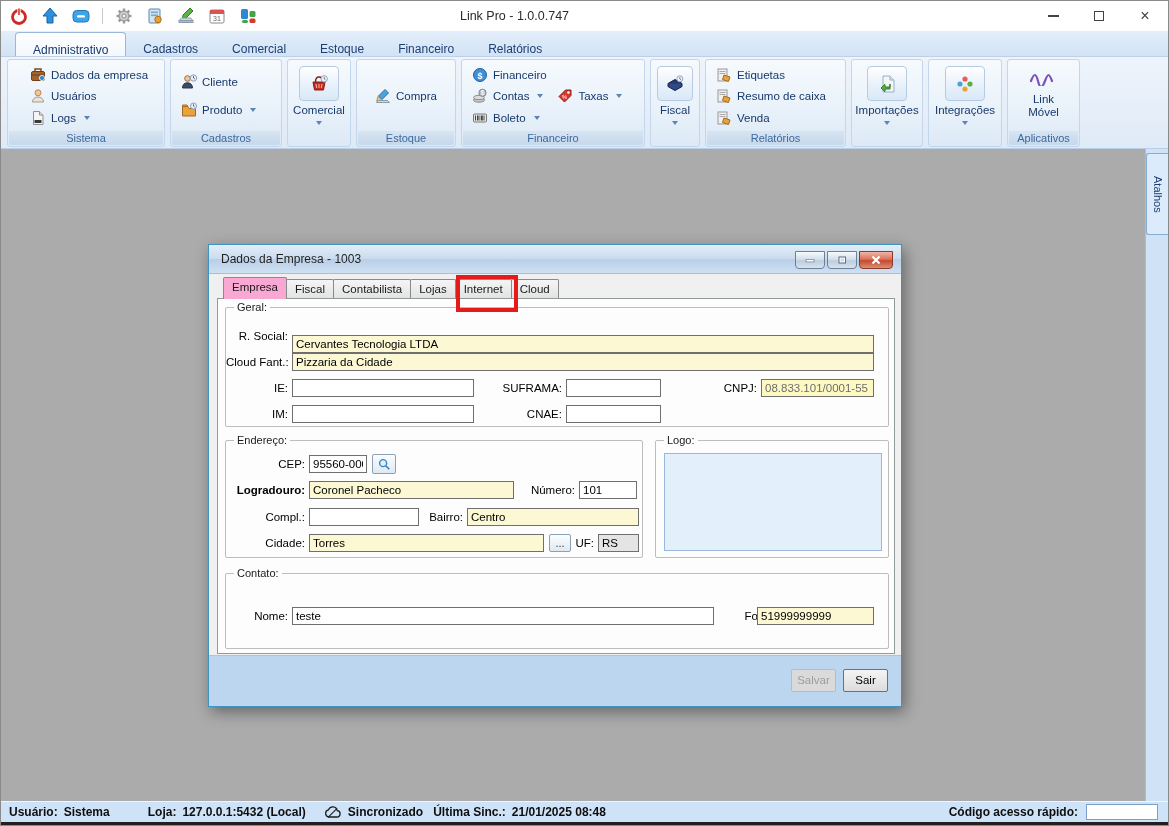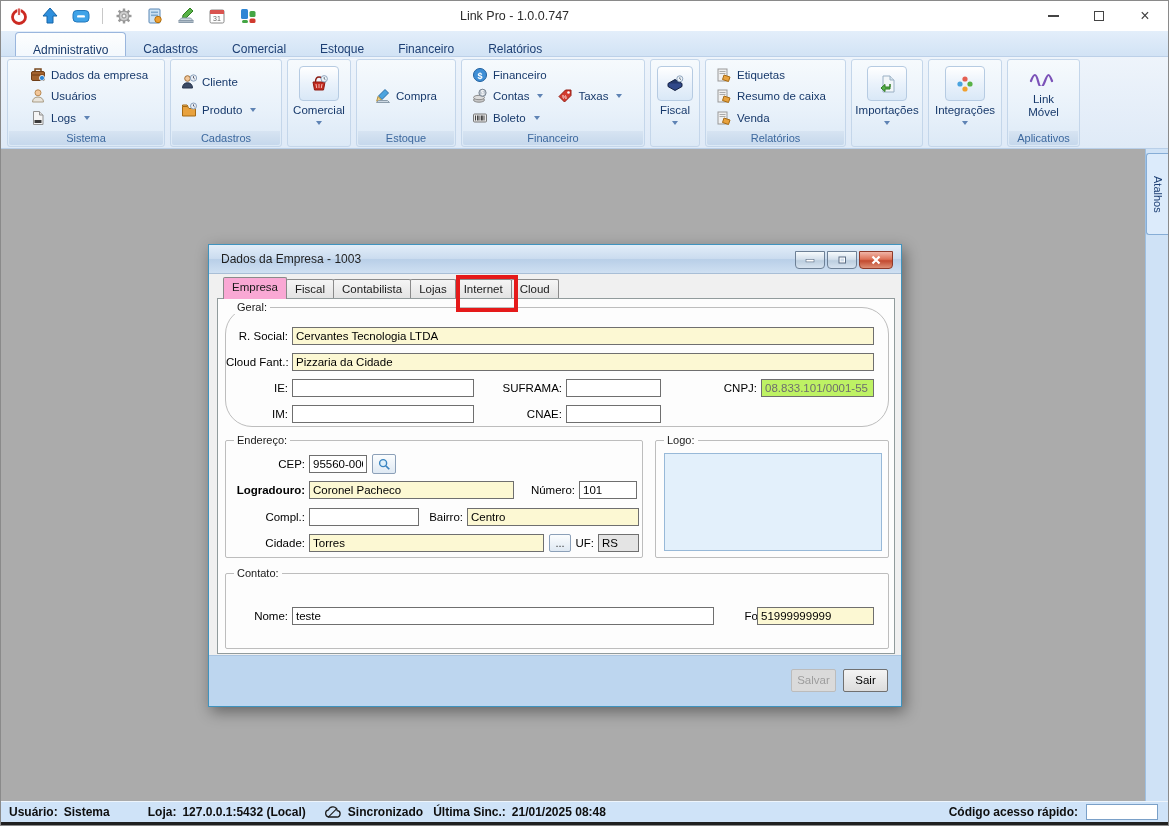--- a/index.html
+++ b/index.html
@@ -82,21 +82,21 @@
   .dtab.active { background:#f9a8d4; height:22px; z-index:3; }
   .tabpanel { position:absolute; left:8px; top:53px; width:678px; height:356px;
           background:#fdfdfd; border:1px solid #919b9c; z-index:1; }
   .gbox { position:absolute; border:1px solid #bdbdbd; border-radius:2px; }
   .gbox .cap { position:absolute; top:-7px; left:8px; background:#fdfdfd; padding:0 3px;
           font-size:11px; color:#1a1a1a; line-height:13px; }
   .flbl { position:absolute; font-size:11.5px; color:#000; text-align:right; white-space:nowrap; }
   .tin { position:absolute; height:18px; border:1px solid #6f6f6f; font-size:11.5px;
           font-family:inherit; padding:0 3px; background:#fff; border-radius:0; outline:none; }
   .yellow { background:#fcf8d3; }
-  .ro  { background:#bef264; color:#6e6e6e; }
+  .ro  { background:#fef9c3; color:#6e6e6e; }
   .ro2 { background:#e4e4e4; color:#000; }
   .sbtn { position:absolute; border:1px solid #8ca0b8; border-radius:2px;
           background:linear-gradient(#fbfdfe,#dfe9f3); display:flex; align-items:center; justify-content:center;
           font-size:11px; color:#333; }
   .logo-box { position:absolute; left:8px; top:12px; width:218px; height:98px;
           background:#e3f0fb; border:1px solid #98b9d8; }
   .dlg-band { position:absolute; left:0; bottom:0; width:100%; height:51px; background:#bdd6ef;
           border-top:1px solid #a9c4e0; }
   .pbtn { position:absolute; width:45px; height:23px; font-size:11.5px; font-family:inherit;
           border:1px solid #707070; background:linear-gradient(#f4f4f4,#dcdcdc); color:#000; border-radius:2px; text-align:center; line-height:21px; }
@@ -479,24 +479,24 @@
         <span class="dtab active">Empresa</span>
         <span class="dtab">Fiscal</span>
         <span class="dtab">Contabilista</span>
         <span class="dtab">Lojas</span>
         <span class="dtab">Internet</span>
         <span class="dtab">Cloud</span>
       </div>
 
       <div class="tabpanel">
 
-        <div class="gbox" style="left:7px; top:8px; width:664px; height:120px;border-radius:27px;">
+        <div class="gbox" style="left:7px; top:8px; width:664px; height:120px;">
           <span class="cap">Geral:</span>
           <span class="flbl" style="left:0; width:62px; top:22px;">R. Social:</span>
-          <input class="tin yellow" style="left: 66px; top: 19px; width: 582px;" value="Cervantes Tecnologia LTDA">
+          <input class="tin yellow" style="left: 66px; top: 27px; width: 582px;" value="Cervantes Tecnologia LTDA">
           <span class="flbl" style="left:0; width:62px; top:48px;">Cloud Fant.:</span>
           <input class="tin yellow" style="left: 66px; top: 45px; width: 582px;" value="Pizzaria da Cidade">
           <span class="flbl" style="left:0; width:62px; top:74px;">IE:</span>
           <input class="tin" style="left: 66px; top: 71px; width: 182px;" value="">
           <span class="flbl" style="left:270px; width:66px; top:74px;">SUFRAMA:</span>
           <input class="tin" style="left: 340px; top: 71px; width: 95px;" value="">
           <span class="flbl" style="left:455px; width:76px; top:74px;">CNPJ:</span>
           <input class="tin ro" style="left: 535px; top: 71px; width: 113px;" readonly="" value="08.833.101/0001-55">
           <span class="flbl" style="left:0; width:62px; top:100px;">IM:</span>
           <input class="tin" style="left: 66px; top: 97px; width: 182px;" value="">

